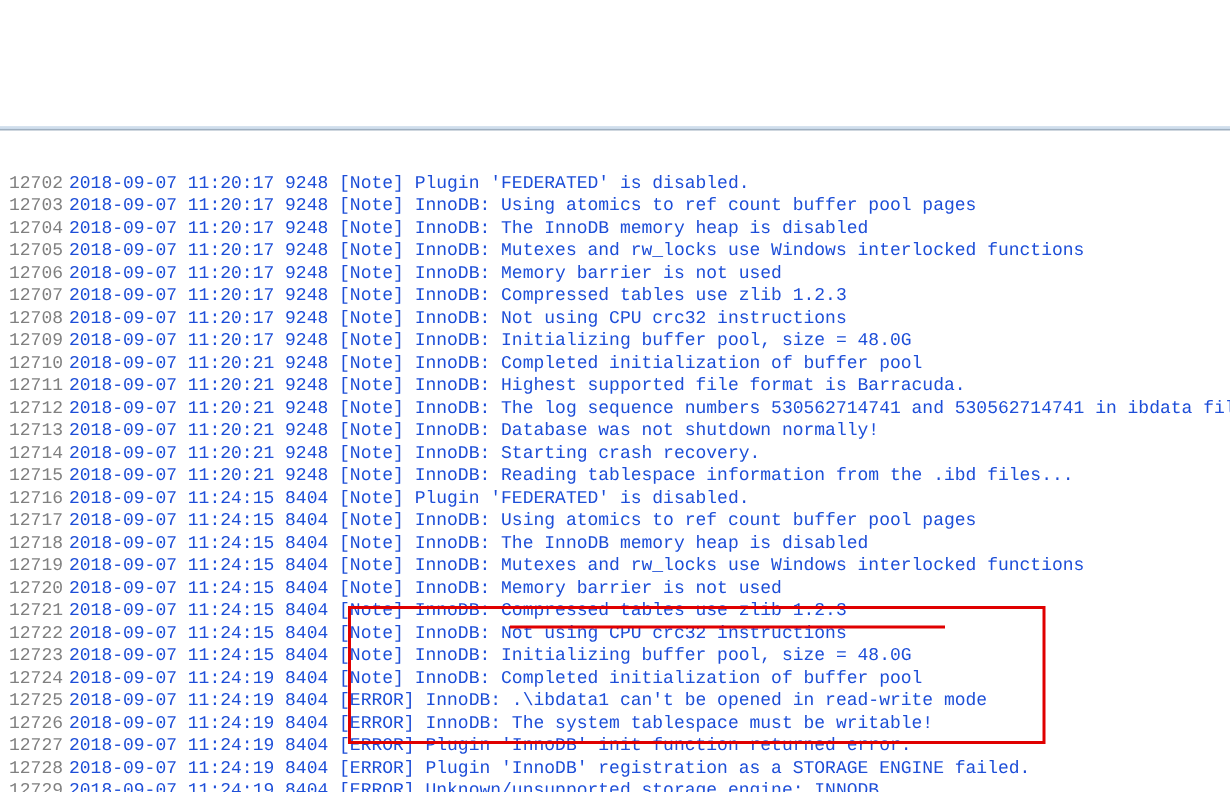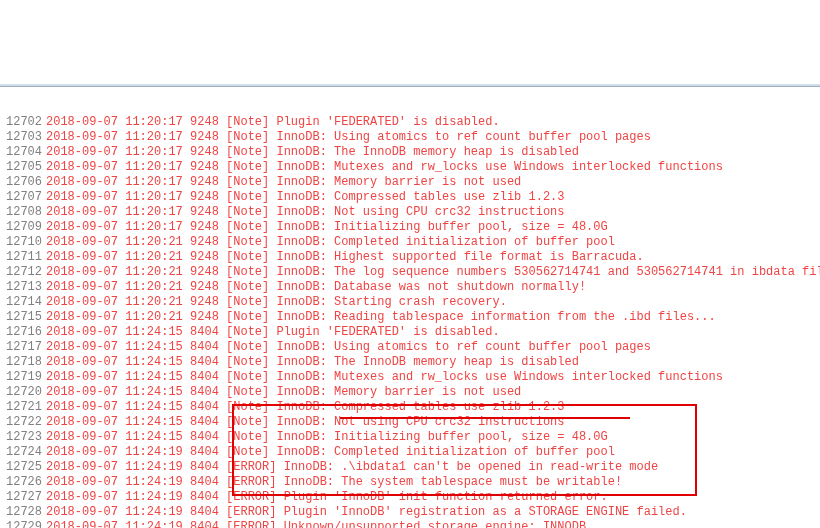--- a/index.html
+++ b/index.html
@@ -35,21 +35,21 @@
 }
 .lineno {
   color: #808080;
   width: 46px;
   text-align: right;
   padding-right: 4px;
   flex-shrink: 0;
   user-select: none;
 }
 .logtxt {
-  color: #ef4444;
+  color: #1d4ed8;
   white-space: pre;
 }
 .error-box {
   position: absolute;
   border: 2px solid #e00000;
   pointer-events: none;
   left: 232px;
   top: 348px;
   width: 465px;
   height: 92px;

